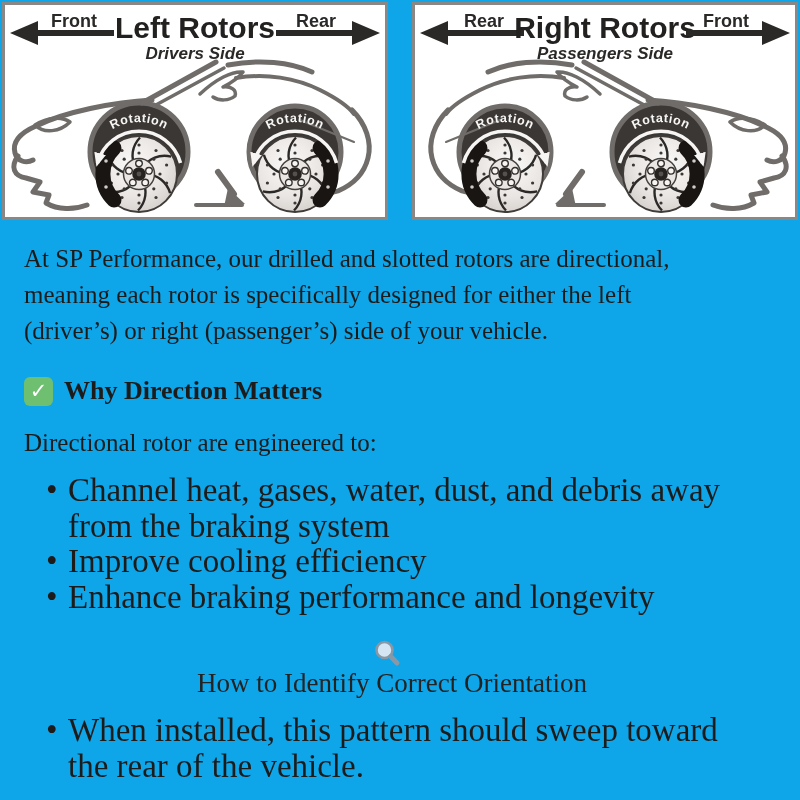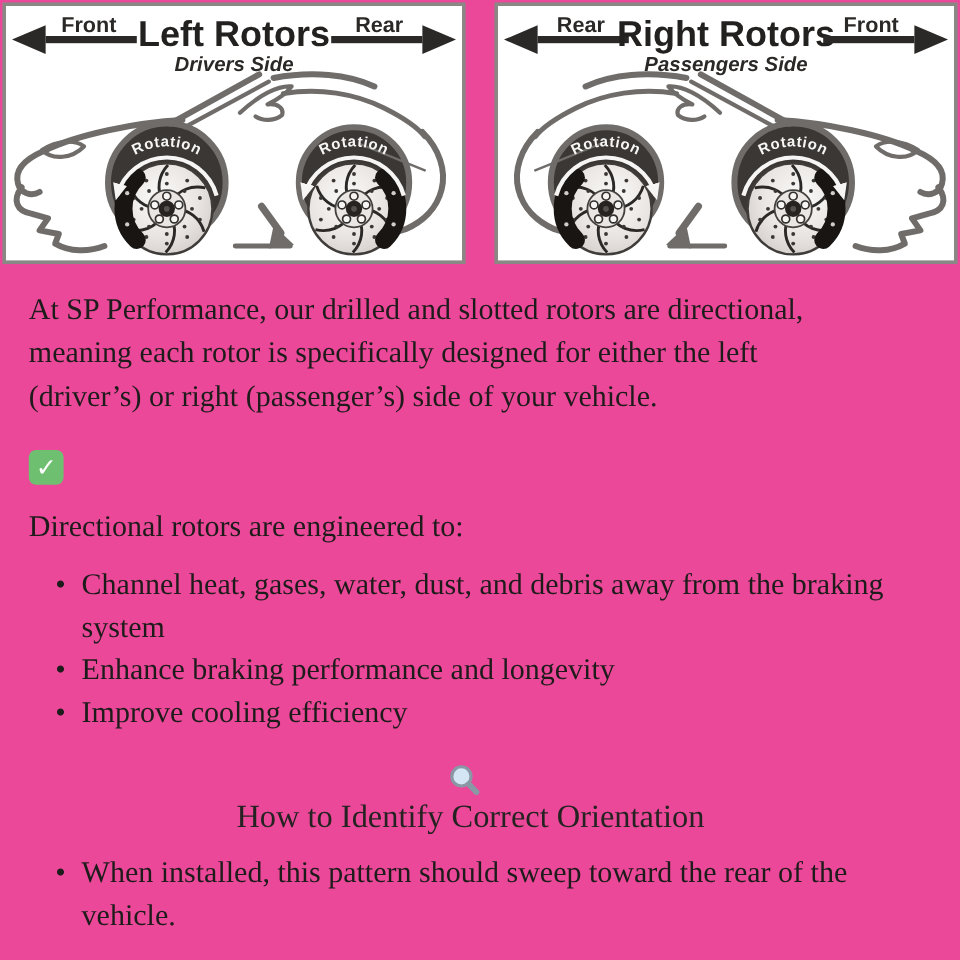--- a/index.html
+++ b/index.html
@@ -1,31 +1,31 @@
 <!DOCTYPE html>
 <html><head>
 <meta charset="utf-8">
 <style>
   html,body{margin:0;padding:0;background:#ffffff;}
-  .page{width:800px;height:800px;background:#ec4899;overflow:hidden;
+  .page{width:800px;height:800px;background:#0ea5e9;overflow:hidden;
         font-family:"Liberation Serif", serif;color:#1d1c1b;}
   
   .diagram{width:800px;height:222px;display:block;}
   .panel-title{font-family:"Liberation Sans",sans-serif;font-weight:bold;font-size:30px;fill:#232120;}
   .panel-sub{font-family:"Liberation Sans",sans-serif;font-weight:bold;font-style:italic;font-size:17px;fill:#2b2927;}
   .dir-label{font-family:"Liberation Sans",sans-serif;font-weight:bold;font-size:18px;fill:#2b2927;}
   .rot-text{font-family:"Liberation Sans",sans-serif;font-weight:bold;font-size:12.5px;fill:#f7f6f5;letter-spacing:.6px;}
   
   .content{padding:10px 40px 0 24px;}
   .intro{margin:9px 0 12px;font-size:25px;line-height:36px;max-width:700px;}
   h2.sec{margin:26px 0 0;font-size:26px;line-height:32px;font-weight:bold;display:flex;align-items:center;}
   h3.sec{margin:24px 0 0;font-size:27px;line-height:33px;font-weight:normal;display:flex;align-items:center;color:#242322;flex-direction:column;}
   .lead{margin:18px 0 0;font-size:25px;line-height:35px;}
   ul.blist{margin:13px 0 0;padding:0 0 0 22px;list-style:none;}
-  ul.blist li{position:relative;padding-left:22px;font-size:25px;line-height:35.5px;max-width:690px;}
+  ul.blist li{position:relative;padding-left:22px;font-size:33px;line-height:35.5px;max-width:690px;}
   ul.blist li::before{content:"\2022";position:absolute;left:0;top:0;}
   .check-icon{display:inline-flex;width:29px;height:29px;background:#6fbf71;border-radius:6px;
       color:#ffffff;font-family:"DejaVu Sans",sans-serif;font-weight:bold;font-size:21px;
       align-items:center;justify-content:center;margin-right:11px;flex:0 0 auto;}
   .mag-icon{margin-right:10px;flex:0 0 auto;}
 </style>
 </head>
 <body>
 
 <div class="page">
@@ -163,28 +163,29 @@
       </g>
     </g>
   </svg>
 
   <div class="content">
 
     <p class="intro">At SP Performance, our drilled and slotted rotors are directional, meaning each rotor is specifically designed for either the left (driver’s) or right (passenger’s) side of your vehicle.</p>
 
     <h2 class="sec">
       <span class="check-icon">✓</span>
+      <span>Why Direction Matters</span>
     </h2>
 
-    <p class="lead">Directional rotors are engineered to:</p>
+    <p class="lead">Directional rotor are engineered to:</p>
 
     <ul class="blist">
       <li>Channel heat, gases, water, dust, and debris away from the braking system</li>
+      <li>Improve cooling efficiency</li>
       <li>Enhance braking performance and longevity</li>
-      <li>Improve cooling efficiency</li>
     </ul>
 
     <h3 class="sec">
       <svg class="mag-icon" width="28" height="28" viewBox="0 0 28 28">
         <circle cx="11.5" cy="11" r="8" fill="#d4e6f3" stroke="#8a97a4" stroke-width="2.6"></circle>
         <line x1="17.8" y1="17.5" x2="24" y2="24" stroke="#8a97a4" stroke-width="5" stroke-linecap="round"></line>
       </svg>
       <span>How to Identify Correct Orientation</span>
     </h3>
 

